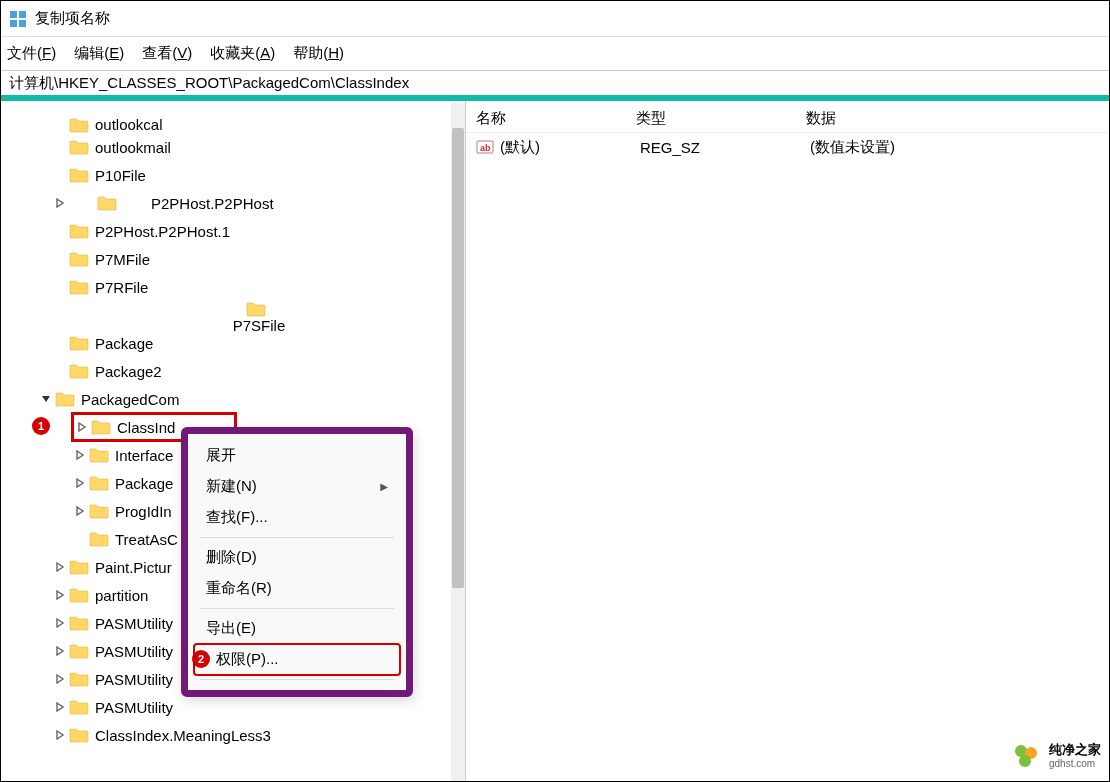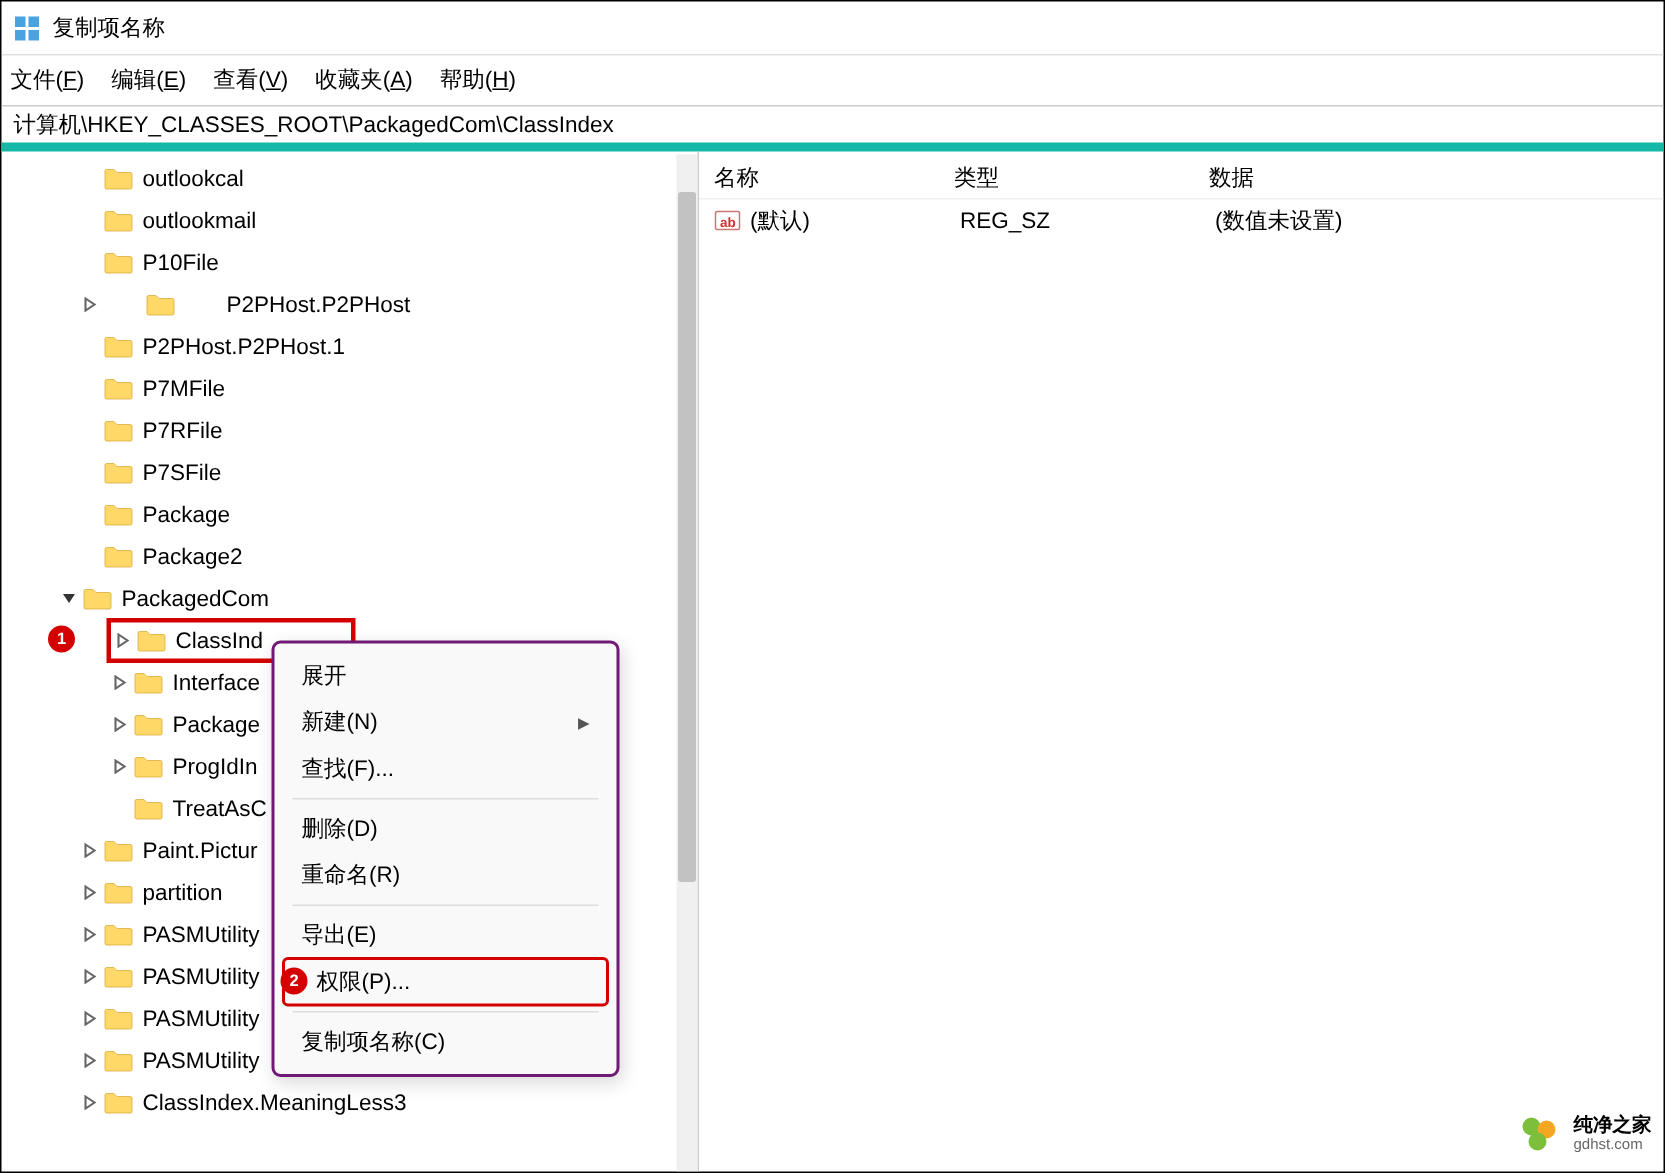--- a/index.html
+++ b/index.html
@@ -126,21 +126,21 @@
     font-size: 15px;
   }
   .val-icon {
     width: 18px; height: 18px;
     margin: 0 6px 0 10px;
     display: inline-flex;
   }
   .context-menu {
     position: absolute;
     background: #f9f9f9;
-    border: 2px solid #701a75;
+    border: 7px solid #701a75;
     border-radius: 6px;
     box-shadow: 2px 4px 12px rgba(0,0,0,0.15);
     padding: 6px 6px;
     width: 232px;
     font-size: 15px;
   }
   .cm-item {
     padding: 6px 12px;
     display: flex;
     align-items: center;
@@ -193,21 +193,21 @@
   <span class="menu-item"><span>帮助(</span><u>H</u><span>)</span></span>
 </div>
 
 <div class="address-bar">
   <span>计算机\HKEY_CLASSES_ROOT\PackagedCom\ClassIndex</span>
 </div>
 
 <div class="content">
   <div class="tree-pane">
     <div class="tree" id="tree">
-        <div class="tree-row indent-1" style="padding-left: 52px;">
+        <div class="tree-row indent-1" style="padding-left: 52px; align-items: flex-end;">
           <span class="expander"></span>
           <span class="folder-ic">
             <svg viewBox="0 0 20 16">
               <path d="M1 3 L1 14 Q1 15 2 15 L18 15 Q19 15 19 14 L19 5 Q19 4 18 4 L9 4 L7 2 L2 2 Q1 2 1 3 Z" fill="#ffd868" stroke="#d6a93a" stroke-width="0.5"></path>
             </svg>
           </span>
           <span class="label">outlookcal</span>
         </div>
         <div class="tree-row indent-1" style="padding-left: 52px;">
           <span class="expander"></span>
@@ -260,21 +260,21 @@
         </div>
         <div class="tree-row indent-1" style="padding-left: 52px;">
           <span class="expander"></span>
           <span class="folder-ic">
             <svg viewBox="0 0 20 16">
               <path d="M1 3 L1 14 Q1 15 2 15 L18 15 Q19 15 19 14 L19 5 Q19 4 18 4 L9 4 L7 2 L2 2 Q1 2 1 3 Z" fill="#ffd868" stroke="#d6a93a" stroke-width="0.5"></path>
             </svg>
           </span>
           <span class="label">P7RFile</span>
         </div>
-        <div class="tree-row indent-1" style="padding-left: 52px;">
+        <div class="tree-row indent-1" style="padding-left: 52px; flex-direction: column;">
           <span class="expander"></span>
           <span class="folder-ic">
             <svg viewBox="0 0 20 16">
               <path d="M1 3 L1 14 Q1 15 2 15 L18 15 Q19 15 19 14 L19 5 Q19 4 18 4 L9 4 L7 2 L2 2 Q1 2 1 3 Z" fill="#ffd868" stroke="#d6a93a" stroke-width="0.5"></path>
             </svg>
           </span>
           <span class="label">P7SFile</span>
         </div>
         <div class="tree-row indent-1" style="padding-left: 52px;">
           <span class="expander"></span>
@@ -507,23 +507,20 @@
     </div>
     <div class="cm-sep"></div>
     <div class="cm-item" style="position: relative;">
       <span>导出(E)</span>
     </div>
     <div class="cm-item highlight" style="position: relative; padding-left: 22px;">
       <span>权限(P)...</span>
       <div class="badge" style="left: -2px; top: 6px; position: absolute;">2</div>
     </div>
     <div class="cm-sep"></div>
-    <div class="cm-item" style="position: relative;">
-      <span>复制项名称(C)</span>
-    </div>
   </div>
 
 <div class="watermark">
   <span class="logo">
     <svg viewBox="0 0 30 30">
       <circle cx="10" cy="10" r="6" fill="#7bbf3a"></circle>
       <circle cx="20" cy="12" r="6" fill="#f5a623"></circle>
       <circle cx="14" cy="20" r="6" fill="#7bbf3a"></circle>
     </svg>
   </span>

